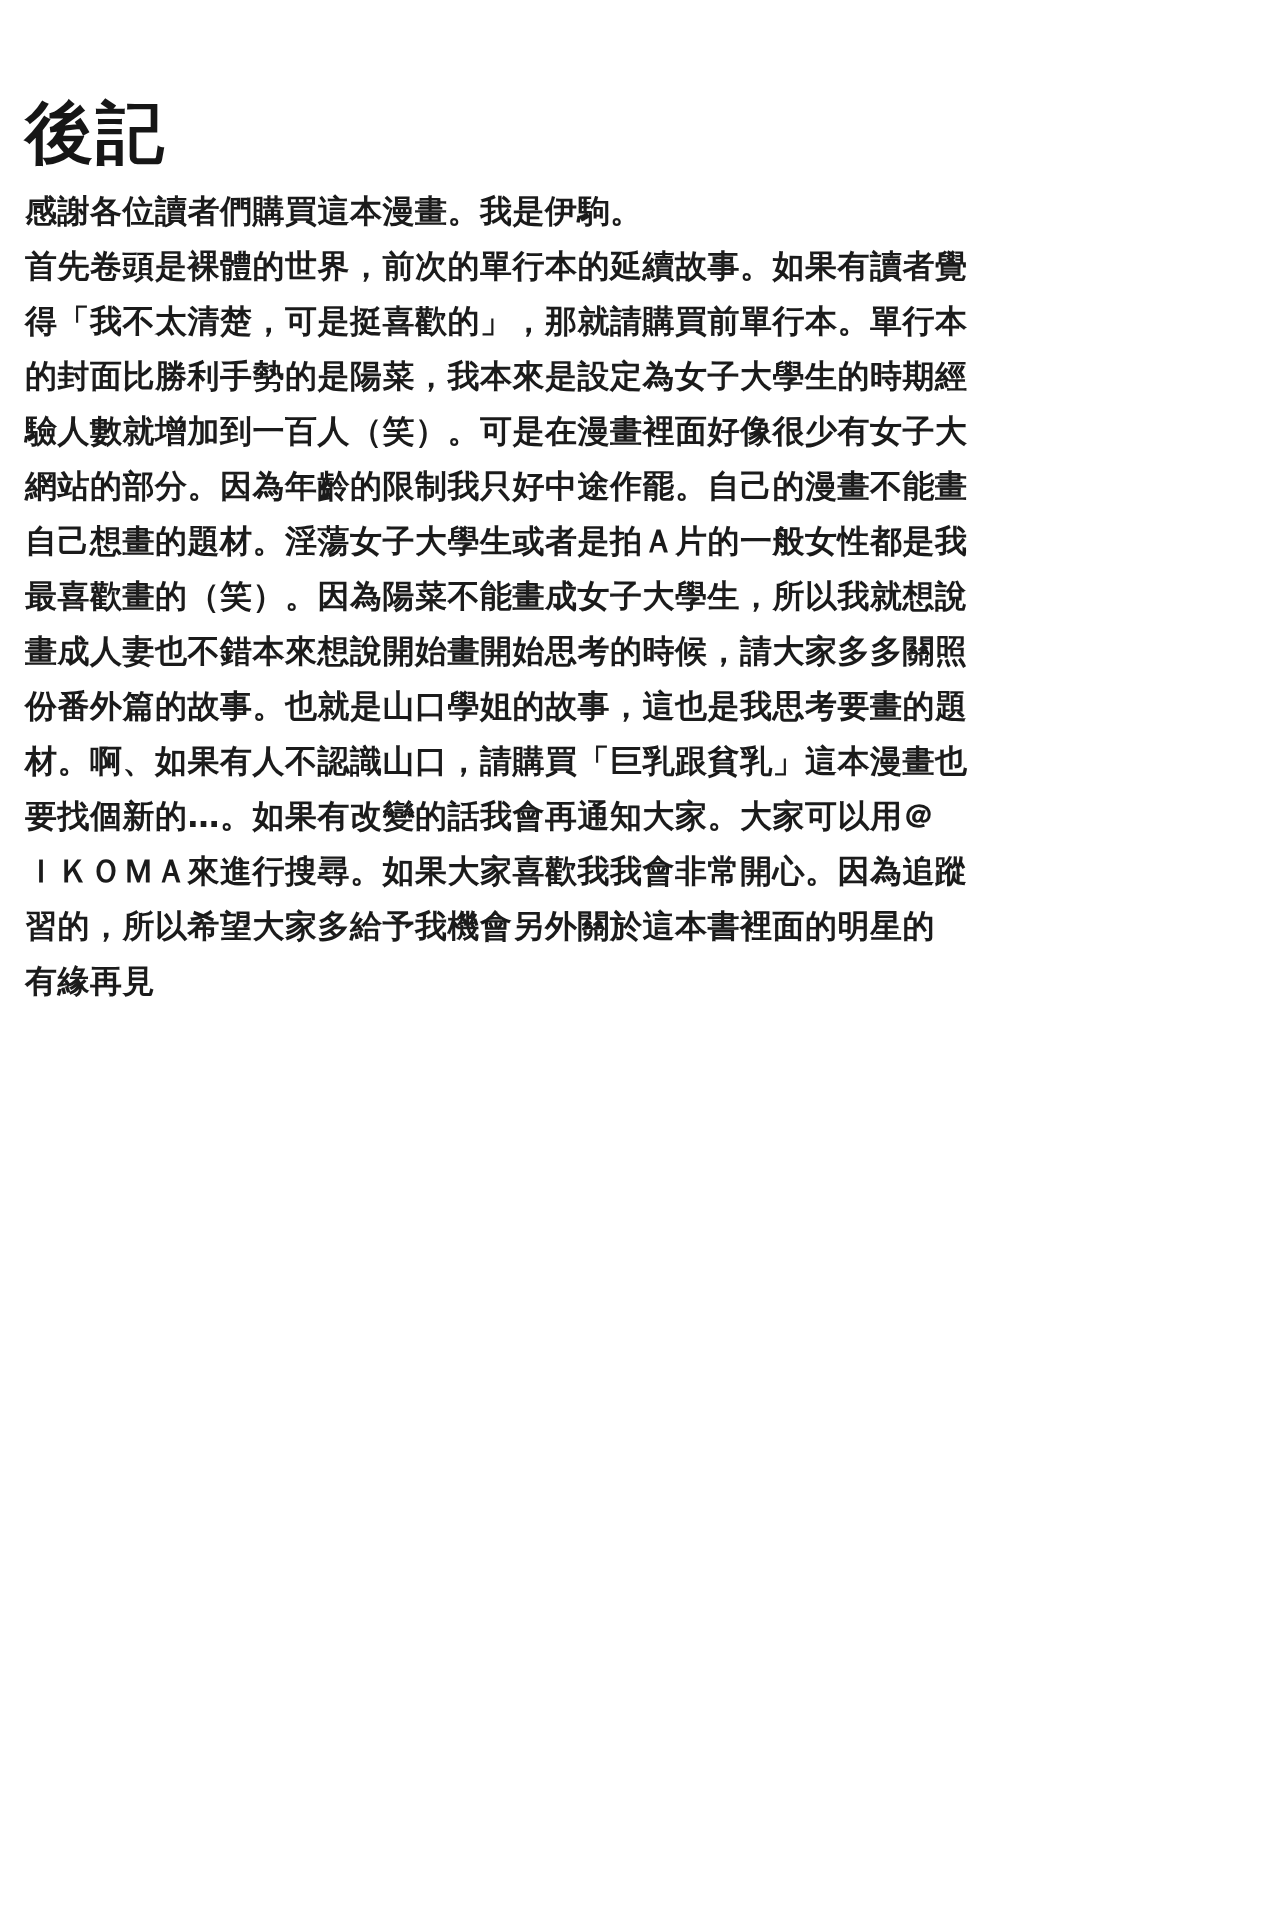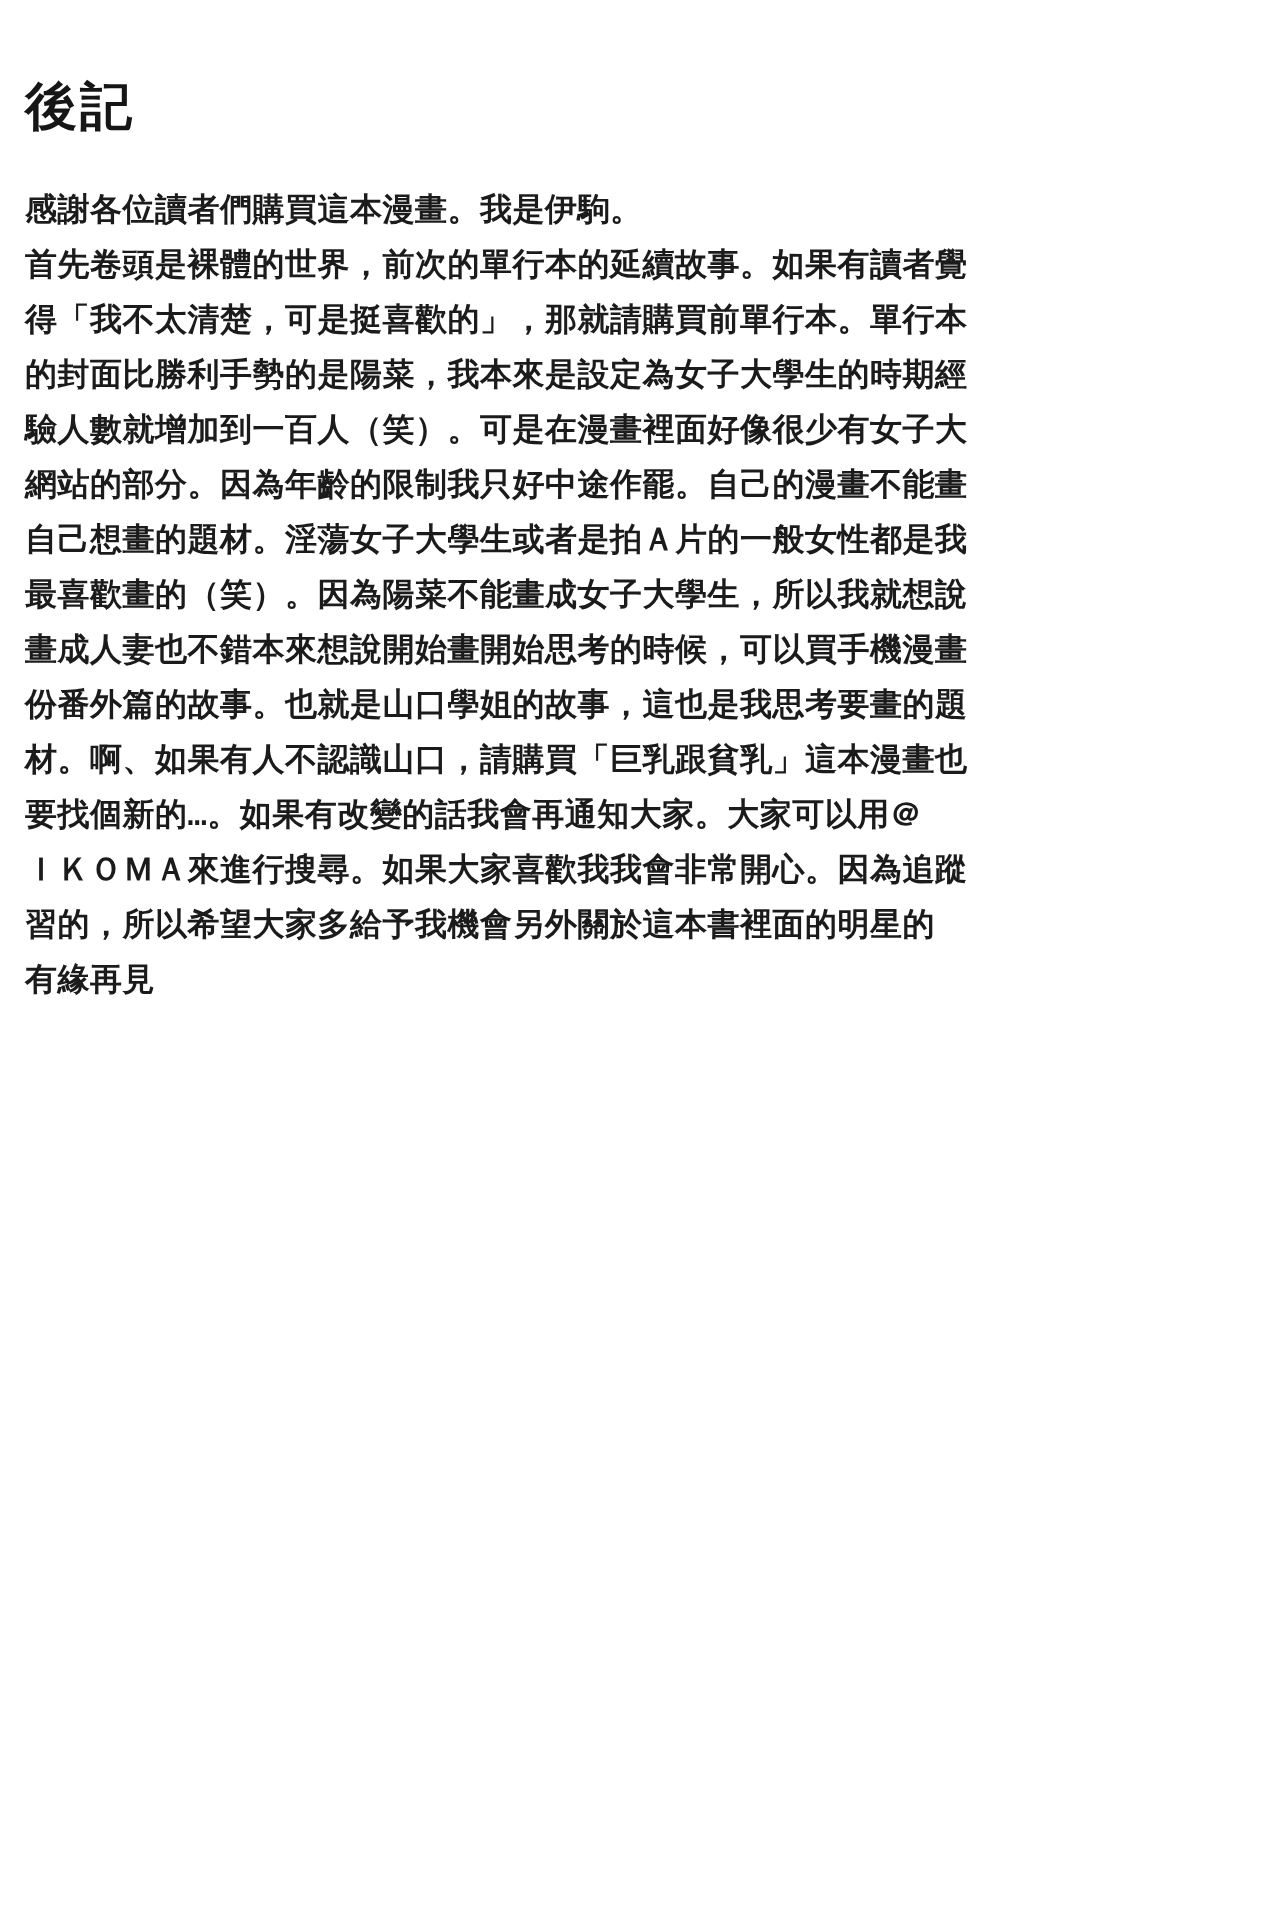--- a/index.html
+++ b/index.html
@@ -12,60 +12,59 @@
     width: 1280px;
     height: 1925px;
     background: #ffffff;
     overflow: hidden;
     font-family: "DejaVu Sans", sans-serif;
     color: #161616;
   }
   .title {
     position: absolute;
     left: 25px;
-    top: 72px;
+    top: 88px;
     margin: 0;
-    font-size: 52px;
+    font-size: 68px;
     font-weight: bold;
     letter-spacing: 3px;
     color: #161616;
     white-space: nowrap;
   }
   .body-text {
     position: absolute;
     left: 25px;
     top: 184px;
     width: 940px;
     font-size: 32px;
     font-weight: bold;
     color: #1b1b1b;
   }
   .line {
     height: 55px;
     line-height: 55px;
     white-space: nowrap;
     letter-spacing: 0.5px;
-    font-family: Liberation Mono, monospace;
   }
 </style>
 </head>
 <body>
 
 <div class="page">
   <h1 class="title">後記</h1>
   <div class="body-text">
     <div class="line">感謝各位讀者們購買這本漫畫。我是伊駒。</div>
     <div class="line">首先卷頭是裸體的世界，前次的單行本的延續故事。如果有讀者覺</div>
     <div class="line">得「我不太清楚，可是挺喜歡的」，那就請購買前單行本。單行本</div>
     <div class="line">的封面比勝利手勢的是陽菜，我本來是設定為女子大學生的時期經</div>
     <div class="line">驗人數就增加到一百人（笑）。可是在漫畫裡面好像很少有女子大</div>
     <div class="line">網站的部分。因為年齡的限制我只好中途作罷。自己的漫畫不能畫</div>
     <div class="line">自己想畫的題材。淫蕩女子大學生或者是拍Ａ片的一般女性都是我</div>
     <div class="line">最喜歡畫的（笑）。因為陽菜不能畫成女子大學生，所以我就想說</div>
-    <div class="line">畫成人妻也不錯本來想說開始畫開始思考的時候，可以買手機漫畫</div>
+    <div class="line">畫成人妻也不錯本來想說開始畫開始思考的時候，請大家多多關照</div>
     <div class="line">份番外篇的故事。也就是山口學姐的故事，這也是我思考要畫的題</div>
     <div class="line">材。啊、如果有人不認識山口，請購買「巨乳跟貧乳」這本漫畫也</div>
     <div class="line">要找個新的…。如果有改變的話我會再通知大家。大家可以用＠</div>
     <div class="line">ＩＫＯＭＡ來進行搜尋。如果大家喜歡我我會非常開心。因為追蹤</div>
     <div class="line">習的，所以希望大家多給予我機會另外關於這本書裡面的明星的</div>
     <div class="line">有緣再見</div>
   </div>
 </div>
 
 </body></html>

